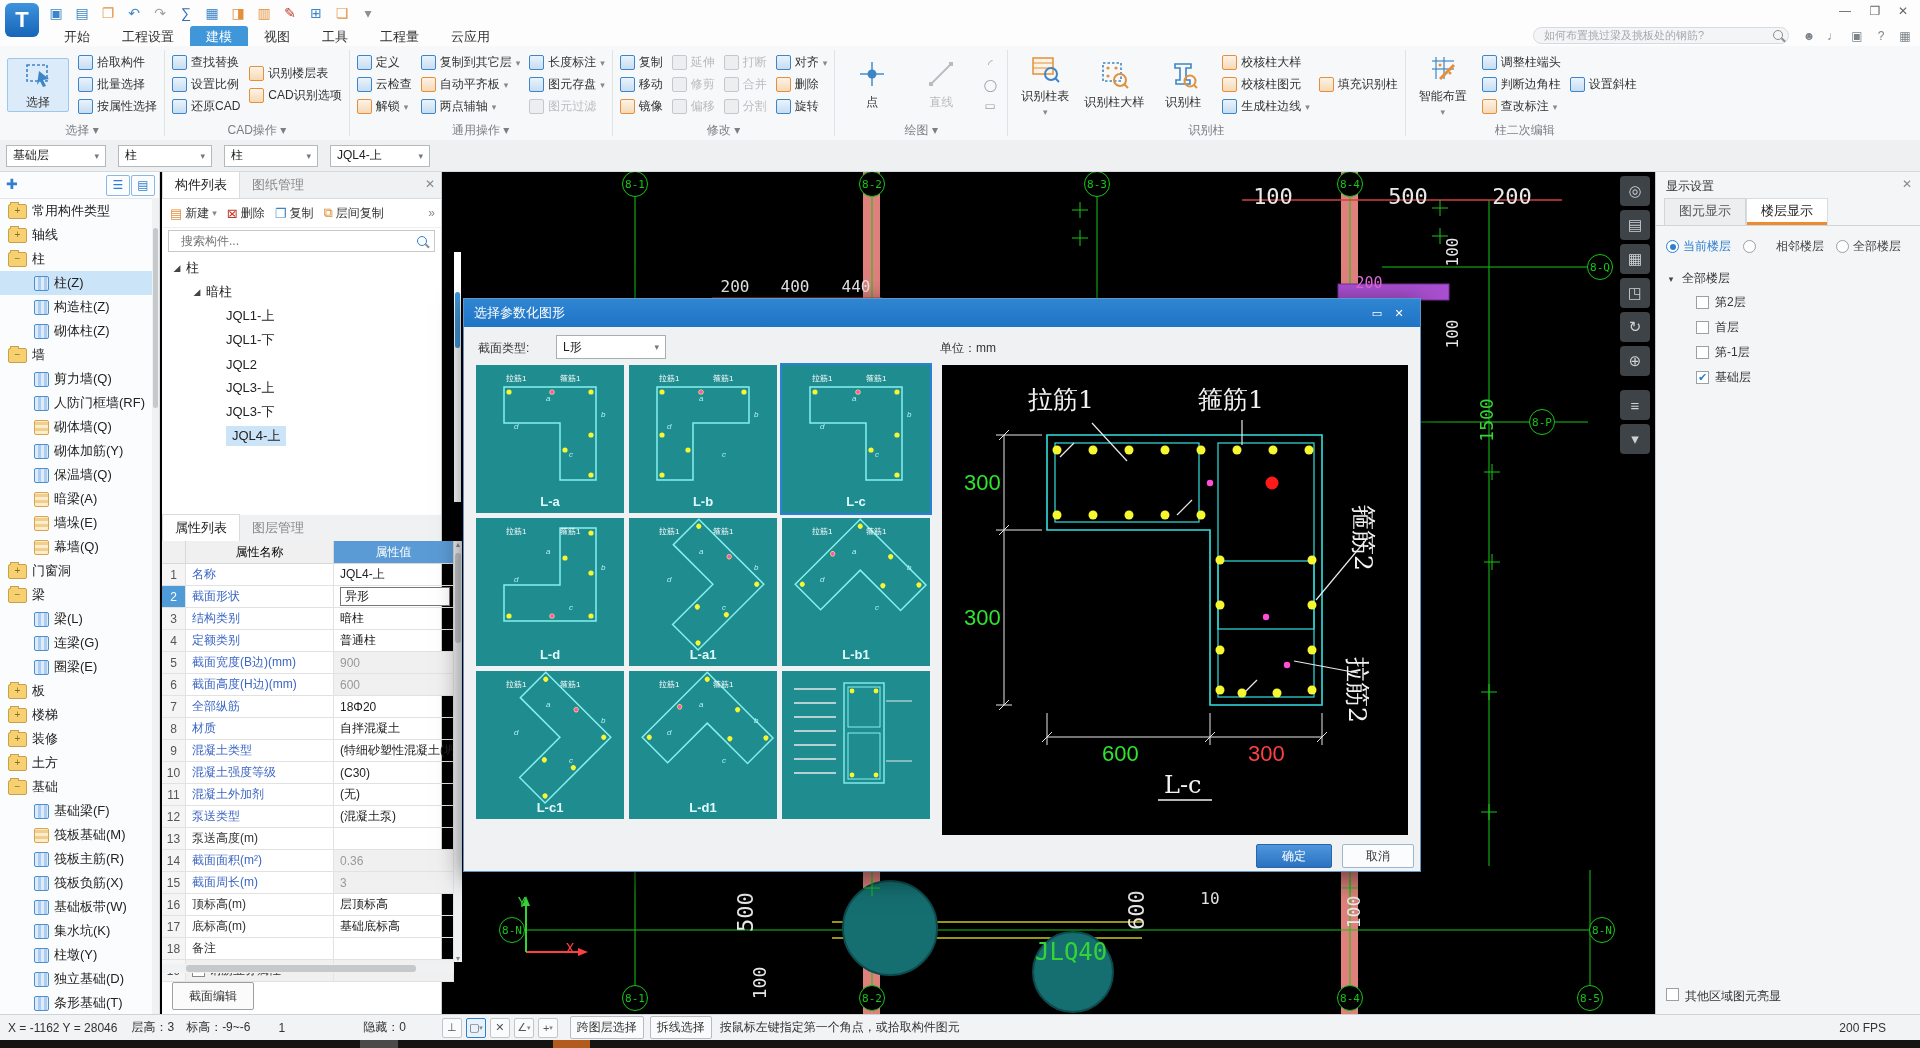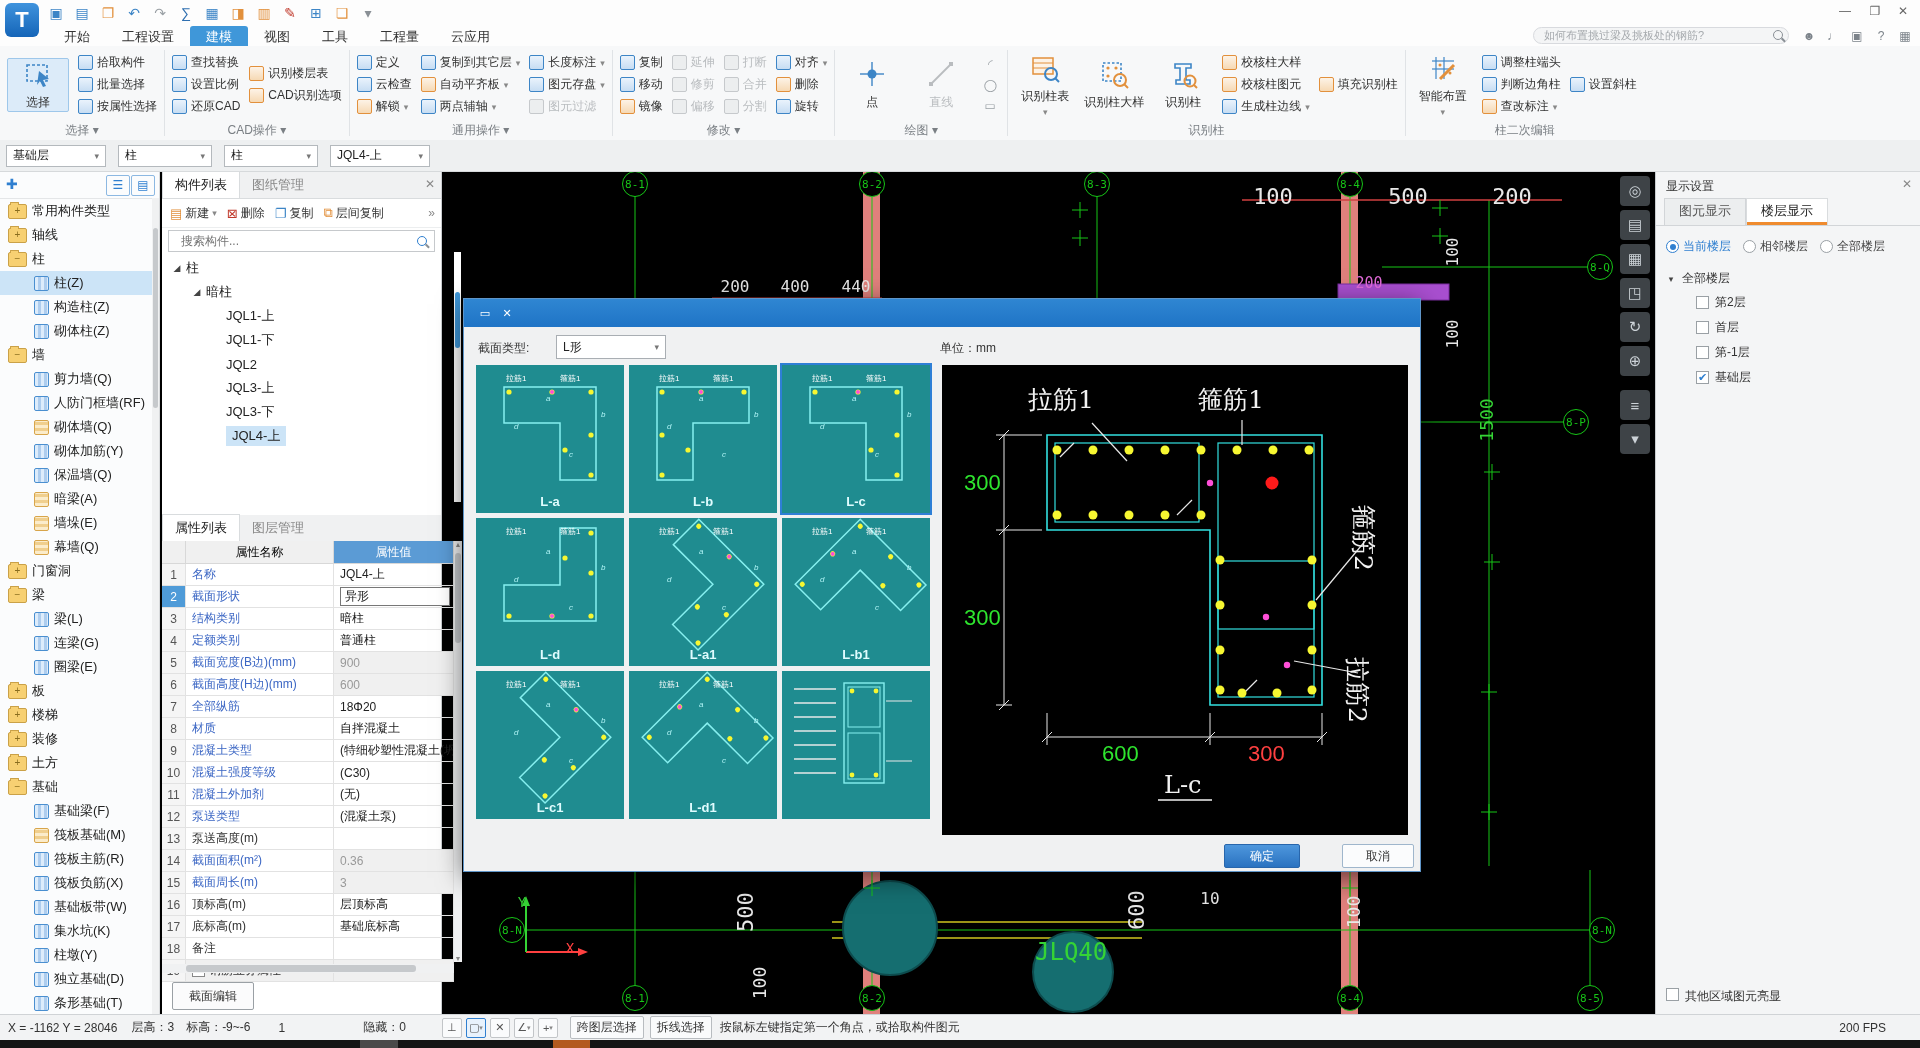--- a/index.html
+++ b/index.html
@@ -907,21 +907,21 @@
         <line x1="64" y1="780" x2="116" y2="780" stroke="#ff4040" stroke-width="2"></line>
         <polygon points="116,776 126,780 116,784" fill="#ff4040"></polygon>
         <line x1="64" y1="780" x2="64" y2="734" stroke="#35d435" stroke-width="2"></line>
         <polygon points="60,734 64,724 68,734" fill="#35d435"></polygon>
       </svg>
       <div class="bub" style="left: 173px; top: 12px;">8-1</div>
       <div class="bub" style="left: 410px; top: 12px;">8-2</div>
       <div class="bub" style="left: 635px; top: 12px;">8-3</div>
       <div class="bub" style="left: 888px; top: 12px;">8-4</div>
       <div class="bub" style="left: 1138px; top: 95px;">8-Q</div>
-      <div class="bub" style="left: 1114px; top: 250px;">8-P</div>
+      <div class="bub" style="left: 1080px; top: 250px;">8-P</div>
       <div class="bub" style="left: 50px; top: 758px;">8-N</div>
       <div class="bub" style="left: 1140px; top: 758px;">8-N</div>
       <div class="bub" style="left: 173px; top: 826px;">8-1</div>
       <div class="bub" style="left: 410px; top: 826px;">8-2</div>
       <div class="bub" style="left: 888px; top: 826px;">8-4</div>
       <div class="bub" style="left: 1128px; top: 826px;">8-5</div>
       <span class="dlab" style="left: 811px; top: 24px; color: rgb(232, 232, 232); font-size: 22px;">100</span>
       <span class="dlab" style="left: 946px; top: 24px; color: rgb(232, 232, 232); font-size: 22px;">500</span>
       <span class="dlab" style="left: 1050px; top: 24px; color: rgb(232, 232, 232); font-size: 22px;">200</span>
       <span class="dlab" style="left: 273px; top: 114px; color: rgb(232, 232, 232); font-size: 16px;">200</span>
@@ -936,20 +936,21 @@
       <span class="dlab rot" style="left: 674px; top: 738px; color: rgb(232, 232, 232); font-size: 22px;">600</span>
       <span class="dlab" style="left: 748px; top: 726px; color: rgb(232, 232, 232); font-size: 16px;">10</span>
       <span class="dlab rot" style="left: 891px; top: 740px; color: rgb(232, 232, 232); font-size: 18px;">100</span>
       <span class="dlab" style="left: 573px; top: 780px; color: rgb(53, 212, 53); font-size: 24px; transform: translate(0px, -50%);">JLQ40</span>
       <span class="dlab" style="left: 60px; top: 730px; color: rgb(53, 212, 53); font-size: 14px;">Y</span>
       <span class="dlab" style="left: 108px; top: 776px; color: rgb(255, 64, 64); font-size: 14px;">X</span>
     </div>
 
   <div id="dialog">
     <div id="dlgtitle">
+      <span style="flex:1;">选择参数化图形</span>
       <span class="dlgbtn">▭</span>
       <span class="dlgbtn">✕</span>
     </div>
     <span style="position:absolute;left:14px;top:41px;font-size:12px;color:#333;">截面类型:</span>
     <div id="dlgcombo">
       <span>L形</span>
         <span class="ca" style="font-size:9px;color:#777;">▾</span>
     </div>
     <span style="position:absolute;left:476px;top:41px;font-size:12px;color:#333;"><span>单位：</span><span>mm</span></span>
     <div id="thumbs">
@@ -1184,21 +1185,21 @@
         <text x="160" y="396" fill="#2ee52e" font-size="22">600</text>
         <text x="306" y="396" fill="#ff4040" font-size="22">300</text>
         <text x="222" y="428" fill="#f2f2f2" font-size="24" font-family="DejaVu Serif">L-c</text>
         <line x1="216" y1="435" x2="270" y2="435" stroke="#f2f2f2" stroke-width="1.4"></line>
       </svg>
       <span class="pvlab" style="left:86px;top:18px;">拉筋1</span>
       <span class="pvlab" style="left:256px;top:18px;">箍筋1</span>
       <span class="pvlab r90" style="left:438px;top:140px;">箍筋2</span>
       <span class="pvlab r90" style="left:432px;top:292px;">拉筋2</span>
     </div>
-    <div class="dbtn" style="left:760px;width:76px;background:linear-gradient(#4e97dd,#2a72c0);border:1px solid #2866ac;color:#fff;text-align:right;">确定</div>
+    <div class="dbtn" style="left:792px;width:76px;background:linear-gradient(#4e97dd,#2a72c0);border:1px solid #2866ac;color:#fff;text-align:right;">确定</div>
     <div class="dbtn" style="left:878px;width:72px;background:#fbfcfd;border:1px solid #9fb6cc;color:#333;">取消</div>
   </div>
 
   <div id="iconstrip">
       <div class="stripicon" style="top: 4px;">◎</div>
       <div class="stripicon" style="top: 38px;">▤</div>
       <div class="stripicon" style="top: 72px;">▦</div>
       <div class="stripicon" style="top: 106px;">◳</div>
       <div class="stripicon" style="top: 140px;">↻</div>
       <div class="stripicon" style="top: 174px;">⊕</div>
@@ -1211,21 +1212,21 @@
     <div style="position:absolute;right:8px;top:5px;color:#888;">✕</div>
     <div id="dptabs">
         <div class="ptab dptab">图元显示</div>
         <div class="ptab active dptab">楼层显示</div>
       </div>
     <div id="dpradios" style="position:absolute;left:10px;top:66px;display:flex;gap:12px;align-items:center;">
         <span style="display: flex; align-items: center; gap: 4px;">
           <span class="radio on"></span>
           <span style="color: rgb(47, 127, 208);">当前楼层</span>
         </span>
-        <span style="display: flex; align-items: center; gap: 4px;">
+        <span style="display: flex; align-items: center; gap: 20px;">
           <span class="radio"></span>
           <span style="color: rgb(68, 68, 68);">相邻楼层</span>
         </span>
         <span style="display: flex; align-items: center; gap: 4px;">
           <span class="radio"></span>
           <span style="color: rgb(68, 68, 68);">全部楼层</span>
         </span>
       </div>
     <div style="position:absolute;left:10px;top:98px;display:flex;align-items:center;gap:6px;">
       <span class="twisty">▾</span>

